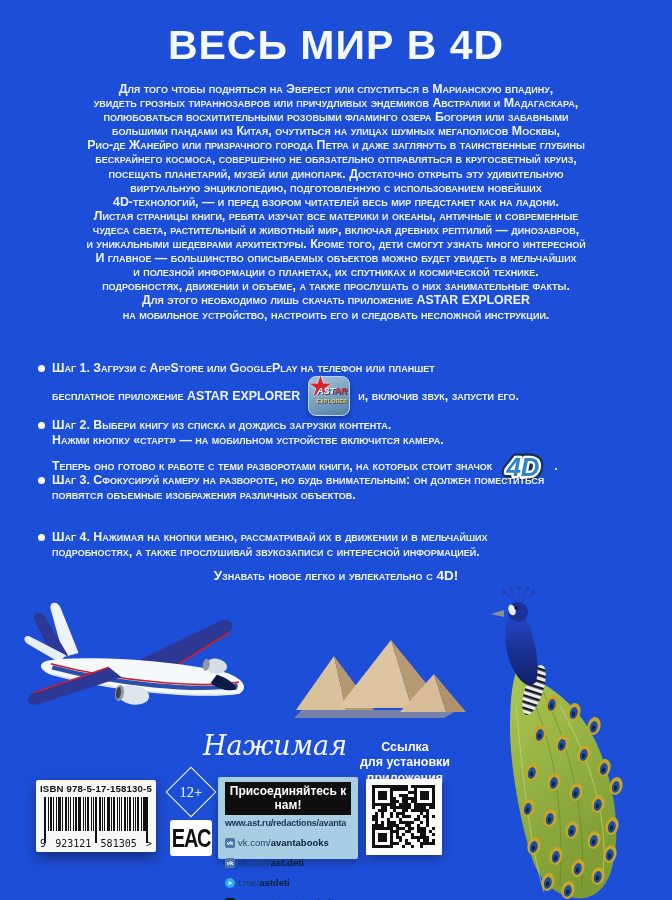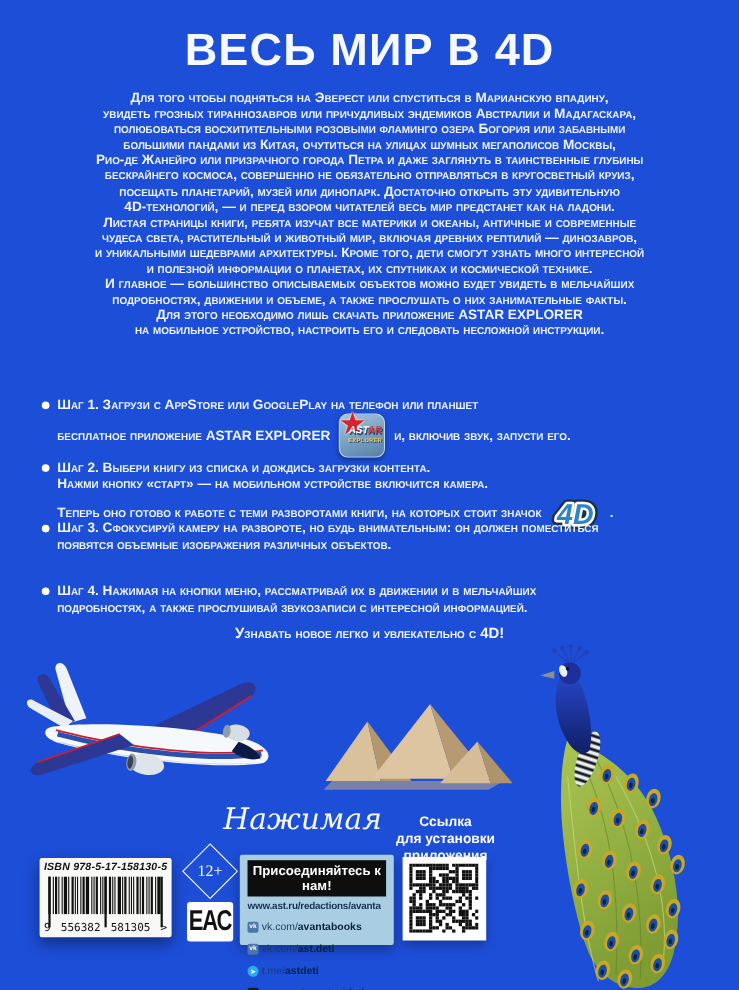--- a/index.html
+++ b/index.html
@@ -41,21 +41,21 @@
         font-family:"DejaVu Serif",serif;font-style:italic;font-size:27px;color:#f4f8fa;}
   
   .qr-caption{position:absolute;left:350px;top:740px;width:110px;text-align:center;
         font-size:12.5px;font-weight:700;line-height:1.22;color:#fdfdfd;}
   .qr-box{position:absolute;left:366px;top:779px;width:64px;height:64px;background:#fff;
         padding:6px;box-shadow:0 4px 10px rgba(0,0,0,.3);}
   
   .barcode{position:absolute;left:36px;top:780px;width:120px;height:72px;background:#f8f8f6;
         border-radius:2px;color:#111;box-shadow:0 6px 14px rgba(0,0,0,.4);}
   .isbn-line{position:absolute;top:3px;left:0;width:100%;text-align:center;
-        font-size:9.6px;font-weight:600;letter-spacing:.2px;font-style:italic;}
+        font-size:9.6px;font-weight:600;letter-spacing:.2px;}
   .bars{position:absolute;left:8px;top:17px;width:104px;height:34px;display:flex;align-items:stretch;}
   .bars .bar{background:#111;height:100%;}
   .guard{position:absolute;top:17px;width:2px;height:46px;background:#111;}
   .digits{position:absolute;left:4px;bottom:3px;width:112px;display:flex;
         justify-content:space-between;font-size:10px;font-weight:500;
         font-family:"DejaVu Sans Mono",monospace;}
   
   .diamond-wrap{position:absolute;left:173px;top:774px;width:36px;height:36px;}
   .diamond{width:34px;height:34px;border:1.5px solid #fff;transform:rotate(45deg);
         display:flex;align-items:center;justify-content:center;}
@@ -90,26 +90,27 @@
   <div class="title">ВЕСЬ МИР В 4D</div>
 
   <div class="intro">
       <div>Для того чтобы подняться на Эверест или спуститься в Марианскую впадину,</div>
       <div>увидеть грозных тираннозавров или причудливых эндемиков Австралии и Мадагаскара,</div>
       <div>полюбоваться восхитительными розовыми фламинго озера Богория или забавными</div>
       <div>большими пандами из Китая, очутиться на улицах шумных мегаполисов Москвы,</div>
       <div>Рио-де Жанейро или призрачного города Петра и даже заглянуть в таинственные глубины</div>
       <div>бескрайнего космоса, совершенно не обязательно отправляться в кругосветный круиз,</div>
       <div>посещать планетарий, музей или динопарк. Достаточно открыть эту удивительную</div>
+      <div>виртуальную энциклопедию, подготовленную с использованием новейших</div>
       <div>4D-технологий, — и перед взором читателей весь мир предстанет как на ладони.</div>
       <div>Листая страницы книги, ребята изучат все материки и океаны, античные и современные</div>
       <div>чудеса света, растительный и животный мир, включая древних рептилий — динозавров,</div>
       <div>и уникальными шедеврами архитектуры. Кроме того, дети смогут узнать много интересной</div>
+      <div>И главное — большинство описываемых объектов можно будет увидеть в мельчайших</div>
       <div>и полезной информации о планетах, их спутниках и космической технике.</div>
-      <div>И главное — большинство описываемых объектов можно будет увидеть в мельчайших</div>
       <div>подробностях, движении и объеме, а также прослушать о них занимательные факты.</div>
       <div>Для этого необходимо лишь скачать приложение ASTAR EXPLORER</div>
       <div>на мобильное устройство, настроить его и следовать несложной инструкции.</div>
     </div>
 
   <div class="step" style="top:361px;">
     <span class="bullet"></span>
     <div>Шаг 1. Загрузи с AppStore или GooglePlay на телефон или планшет</div>
     <div class="iconline">
       <span>бесплатное приложение ASTAR EXPLORER</span>
@@ -652,21 +653,21 @@
         <div class="bar" style="width: 1px; margin-right: 1px;"></div>
         <div class="bar" style="width: 2px; margin-right: 2px;"></div>
         <div class="bar" style="width: 1px; margin-right: 1px;"></div>
         <div class="bar" style="width: 3px; margin-right: 1px;"></div>
       </div>
     <div class="guard" style="left:8px;"></div>
     <div class="guard" style="left:59px;"></div>
     <div class="guard" style="left:110px;"></div>
     <div class="digits">
       <span>9</span>
-      <span>556382</span>
+      <span>923121</span>
       <span>581305</span>
       <span>&gt;</span>
     </div>
   </div>
 
   <div class="diamond-wrap">
     <div class="diamond">
         <span>12+</span>
       </div>
   </div>

